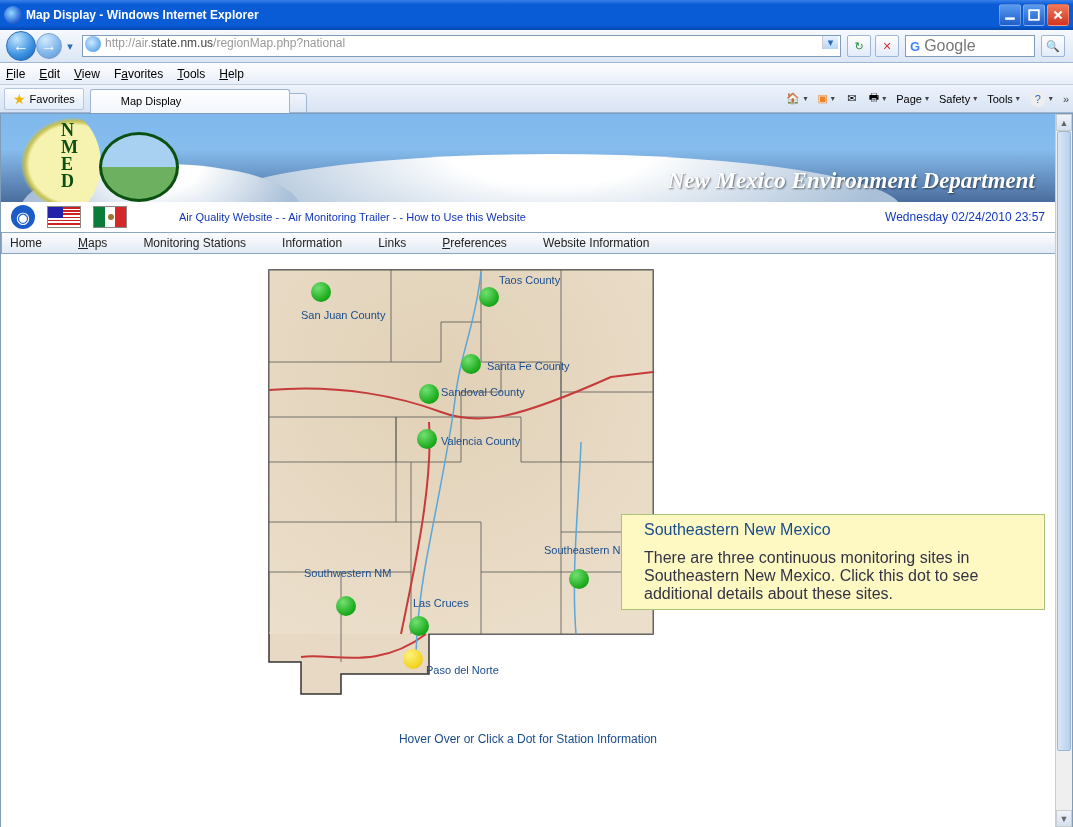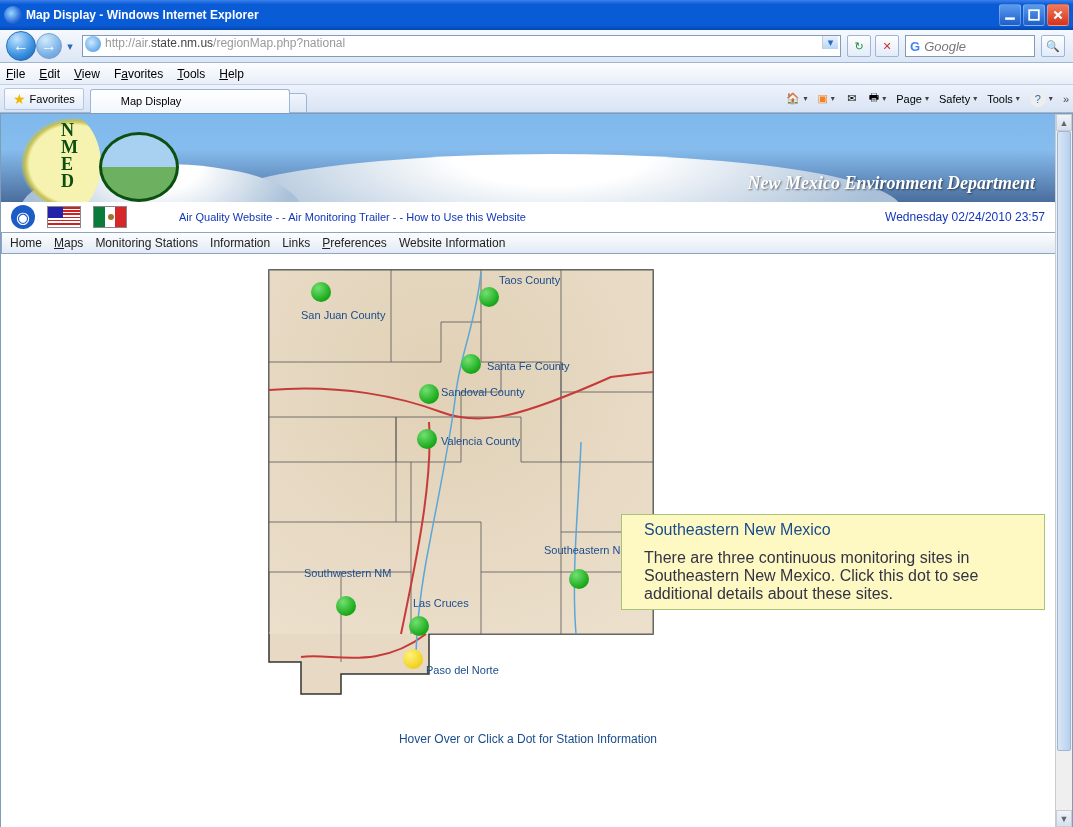--- a/index.html
+++ b/index.html
@@ -65,21 +65,21 @@
 .addr-text { flex: 1; font-size: 12px; color: #444; }
 .addr-text .gray { color: #999; }
 .addr-drop { width: 16px; background: linear-gradient(to bottom,#eaf3ff,#b7d5f7); text-align:center; border-left: 1px solid #ccc; color:#2a6bb8; }
 .smallbtn {
   width: 24px; height: 22px; border: 1px solid #9db6d6; border-radius: 2px;
   background: linear-gradient(to bottom,#fefefe,#e2ecfa);
   margin: 0 2px; display:flex; align-items:center; justify-content:center;
 }
 .search-wrap { width: 130px; height: 22px; background: white; border: 1px solid #7f9db9; display:flex; align-items:center; padding:0 4px; margin: 0 4px;}
 .search-icon { font-weight: bold; color: #2a6bb8; margin-right: 4px; }
-.search-text { color: #777; font-size: 13px; font-style: italic; }
+.search-text { color: #777; font-size: 16px; }
 
 .menubar {
   height: 22px;
   background: linear-gradient(to bottom, #fcfdfe, #e8eef9);
   border-bottom: 1px solid #c2cfde;
   display: flex; align-items: center; padding: 0 6px; gap: 14px;
   font-size: 12px;
 }
 .menubar span u { text-decoration: underline; }
 
@@ -147,41 +147,41 @@
 }
 .banner .nmed-txt { position:absolute; left:60px; top:8px; font-family: Georgia, serif; font-weight:bold; font-size:18px; color:#0a5010; line-height:0.95;}
 .banner .circle-logo {
   position:absolute; left:98px; top:18px; width:80px; height:70px;
   border: 3px solid #0a5010; border-radius: 50%;
   background: linear-gradient(to bottom, #a8d0f0 50%, #6db060 50%);
 }
 .banner .dept-name {
   position:absolute; right: 20px; bottom: 8px;
   font-family: Georgia, serif; font-style: italic; font-weight: bold;
-  font-size: 18px; color: white; text-shadow: 1px 1px 2px #0008; margin-top: 21px;
+  font-size: 23px; color: white; text-shadow: 1px 1px 2px #0008; margin-top: 21px;
 }
 
 .subhdr {
   height: 30px; margin-right: 17px; display:flex; align-items:center;
   padding: 4px 10px; gap: 12px;
 }
 .acc-icon { width: 24px; height: 24px; border-radius:50%; background: #1b5cc7;
   display:flex; align-items:center; justify-content:center; color:white; font-size:16px;}
 .flag { width: 34px; height: 22px; border: 1px solid #888; }
 .flag.us { background: linear-gradient(to bottom, #c22 0%, #c22 8%, #fff 8%, #fff 16%, #c22 16%, #c22 24%, #fff 24%, #fff 32%, #c22 32%, #c22 40%, #fff 40%, #fff 48%, #c22 48%, #c22 56%, #fff 56%, #fff 64%, #c22 64%, #c22 72%, #fff 72%, #fff 80%, #c22 80%, #c22 88%, #fff 88%, #fff 100%); position:relative;}
 .flag.us::before { content:''; position:absolute; top:0;left:0;width:15px;height:11px;background:#22a;}
 .flag.mx { background: linear-gradient(to right, #0a7c3a 33%, #fff 33%, #fff 66%, #d62828 66%); position:relative;}
 .flag.mx::after{ content:''; position:absolute; top:7px; left:14px; width:6px; height:6px; background:#a0742e; border-radius:50%;}
 .sublink { color: #1337b8; font-size: 11px; }
 .date-txt { margin-left: auto; color: #1337b8; font-size: 12px; }
 
 .navmenu {
   height: 22px; margin-right: 9px; border: 1px solid #8ca5c2;
   background: linear-gradient(to bottom, #fcfdfe, #e2eaf5);
-  display:flex; align-items:center; padding: 0 8px; gap: 12px;
+  display:flex; align-items:center; padding: 0 8px; gap: 36px;
   font-size: 12px; color: #222;
 }
 
 .map-area { position: relative; margin-right: 17px; height: 555px; }
 .map-svg-wrap { position:absolute; left: 260px; top: 8px; width: 400px; height: 458px; }
 .map-svg-wrap svg { width: 100%; height: 100%; }
 .dot {
   position: absolute; width: 20px; height: 20px; border-radius: 50%;
   background: radial-gradient(circle at 35% 30%, #72e072, #18a818 70%, #0b7d0b);
   cursor: pointer;

